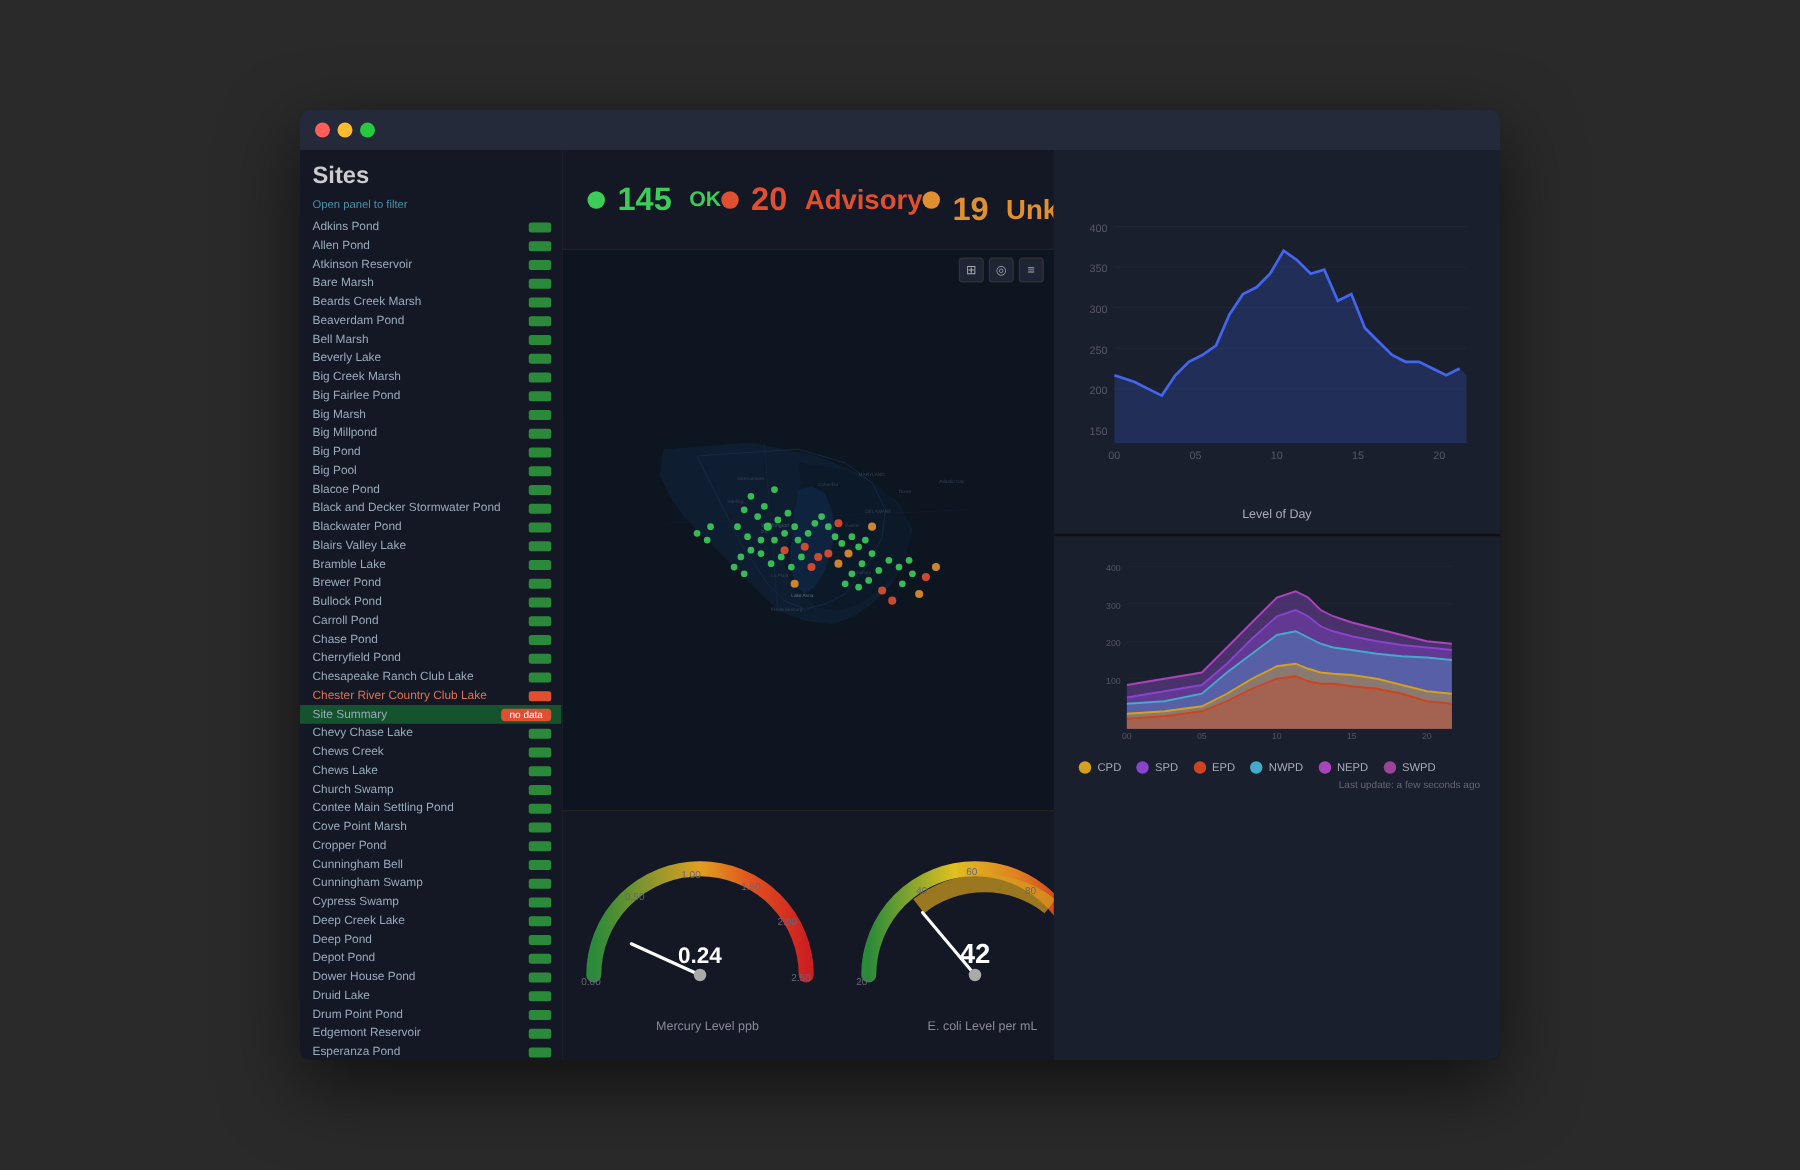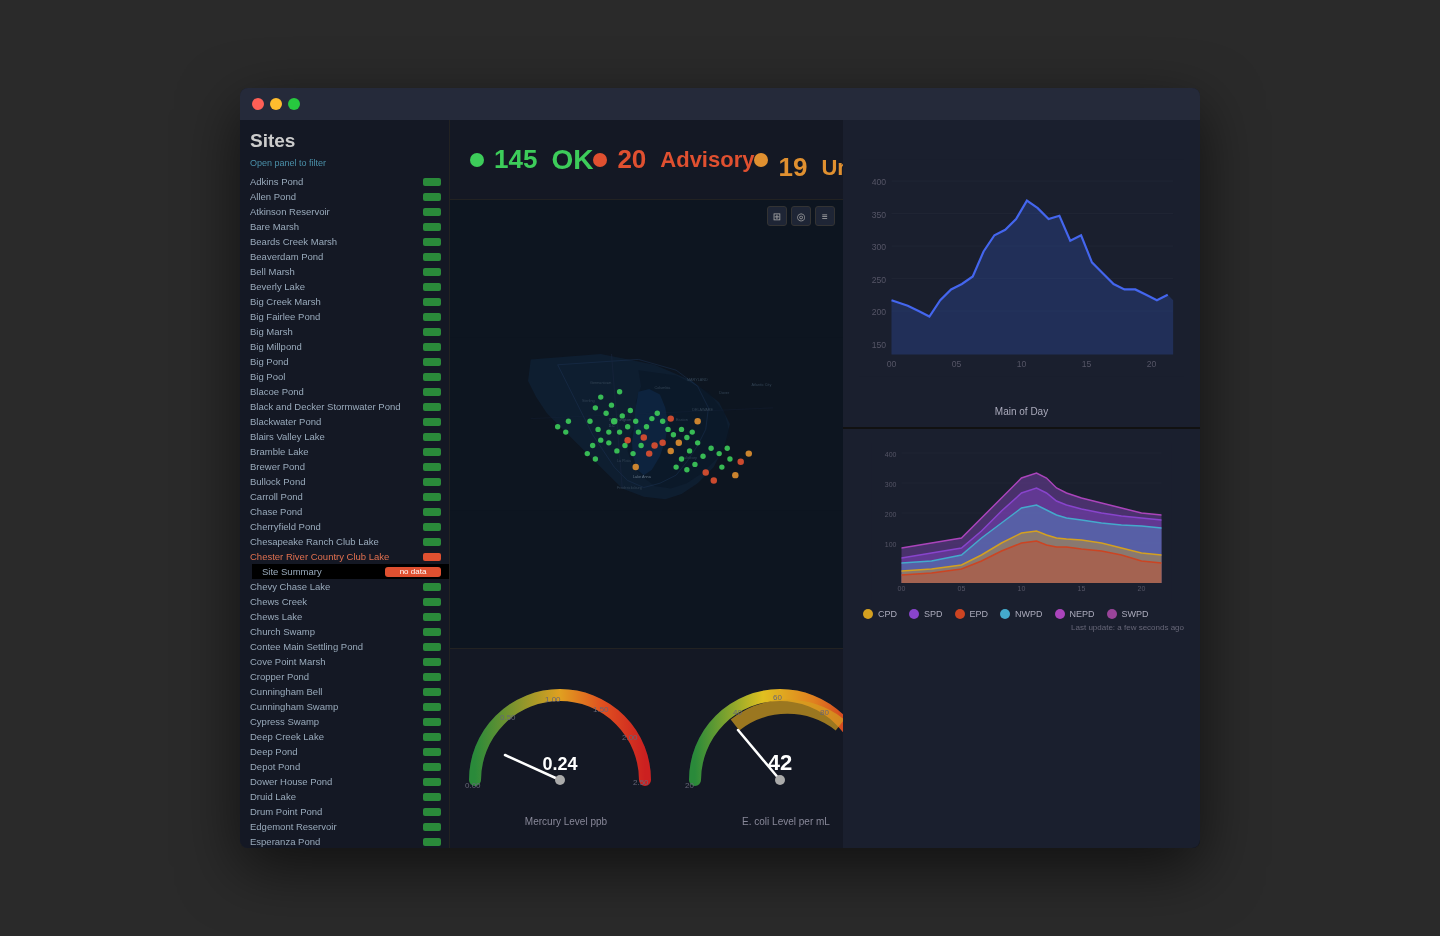--- a/index.html
+++ b/index.html
@@ -71,21 +71,21 @@
       color: #4a8fa8;
       font-size: 9px;
     }
     .sidebar-item {
       display: flex;
       align-items: center;
       justify-content: space-between;
       padding: 2px 8px 2px 10px;
       cursor: pointer;
     }
-    .sidebar-item.active { background: #000000; margin-left: 12px; }
+    .sidebar-item.active { background: #14532d; }
     .site-name {
       color: #9ab; 
       font-size: 9.5px;
       flex: 1;
     }
     .site-name.alert { color: #e07050; }
     .site-badge {
       width: 18px;
       height: 8px;
       border-radius: 2px;
@@ -359,21 +359,21 @@
           <div class="sidebar-item">
             <span class="site-name">Chesapeake Ranch Club Lake</span>
             <div class="site-badge"></div>
           </div>
           <div class="sidebar-item">
             <span class="site-name alert">Chester River Country Club Lake</span>
             <div class="site-badge red"></div>
           </div>
           <div class="sidebar-item active">
             <span class="site-name">Site Summary</span>
-            <div style="width: 56px; height: 10px; background: rgb(224, 80, 48); border-radius: 3px; font-size: 8px; color: white; text-align: center; line-height: 10px;">no data</div>
+            <div style="width: 40px; height: 10px; background: rgb(224, 80, 48); border-radius: 3px; font-size: 8px; color: white; text-align: center; line-height: 10px;">no data</div>
           </div>
           <div class="sidebar-item">
             <span class="site-name">Chevy Chase Lake</span>
             <div class="site-badge"></div>
           </div>
           <div class="sidebar-item">
             <span class="site-name">Chews Creek</span>
             <div class="site-badge"></div>
           </div>
           <div class="sidebar-item">
@@ -442,21 +442,21 @@
           </div>
         </div>
     </div>
 
     <div class="main-area">
 
       <div class="stats-bar">
         <div class="stat-item">
           <div class="stat-dot green"></div>
           <span class="stat-label green">145</span>
-          <span class="stat-label green" style="font-size:28px; margin-left:4px;text-align:right;">OK</span>
+          <span class="stat-label green" style="font-size:17px; margin-left:4px;text-align:right;">OK</span>
         </div>
         <div class="stat-divider"></div>
         <div class="stat-item">
           <div class="stat-dot orange"></div>
           <span class="stat-label orange">20</span>
           <span class="stat-label orange" style="font-size:22px; margin-left:4px;">Advisory</span>
         </div>
         <div class="stat-divider"></div>
         <div class="stat-item">
           <div class="stat-dot amber"></div>
@@ -661,21 +661,21 @@
           <text x="30" y="192" fill="#556" font-size="8" text-anchor="middle">00</text>
           <text x="90" y="192" fill="#556" font-size="8" text-anchor="middle">05</text>
           <text x="150" y="192" fill="#556" font-size="8" text-anchor="middle">10</text>
           <text x="210" y="192" fill="#556" font-size="8" text-anchor="middle">15</text>
           <text x="270" y="192" fill="#556" font-size="8" text-anchor="middle">20</text>
 
           <path d="M30,130 L45,135 L55,140 L65,145 L75,130 L85,120 L95,115 L105,108 L115,85 L125,70 L135,65 L145,55 L155,38 L165,45 L175,55 L185,52 L195,75 L205,70 L215,95 L225,105 L235,115 L245,120 L255,120 L265,125 L275,130 L285,125 L290,130 L290,180 L30,180 Z" fill="#3355bb" opacity="0.3"></path>
 
           <path d="M30,130 L45,135 L55,140 L65,145 L75,130 L85,120 L95,115 L105,108 L115,85 L125,70 L135,65 L145,55 L155,38 L165,45 L175,55 L185,52 L195,75 L205,70 L215,95 L225,105 L235,115 L245,120 L255,120 L265,125 L275,130 L285,125" fill="none" stroke="#4466ee" stroke-width="2"></path>
         </svg>
-        <div class="chart-title">Main of Day</div>
+        <div class="chart-title">Level of Day</div>
       </div>
 
       <div class="chart-panel" style="flex:1.4;">
         <svg viewBox="0 0 300 160" xmlns="http://www.w3.org/2000/svg" style="width:100%;height:160px;">
           <rect width="300" height="160" fill="#1a1f2e"></rect>
 
           <line x1="30" y1="10" x2="290" y2="10" stroke="#252a3a" stroke-width="0.5"></line>
           <line x1="30" y1="40" x2="290" y2="40" stroke="#252a3a" stroke-width="0.5"></line>
           <line x1="30" y1="70" x2="290" y2="70" stroke="#252a3a" stroke-width="0.5"></line>
           <line x1="30" y1="100" x2="290" y2="100" stroke="#252a3a" stroke-width="0.5"></line>

